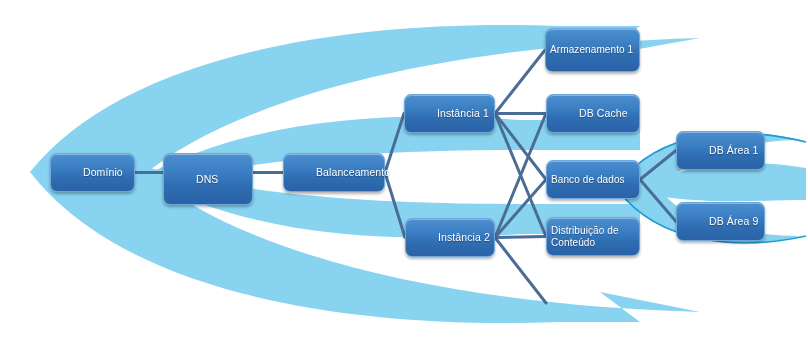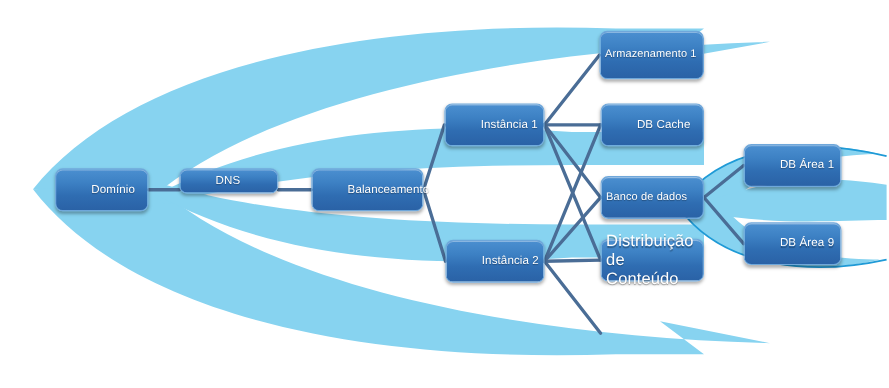--- a/index.html
+++ b/index.html
@@ -34,21 +34,21 @@
     text-align:left;
     line-height:1.15;
     letter-spacing:0.1px;
     text-shadow:0 1px 1px rgba(0,0,0,0.35);
     padding:0 4px;
     user-select:none;
   }
   .node .lbl{display:block;width:100%;}
   .n-sm{font-size:10.5px;padding-left:32px;}
   .n-xs{font-size:10px;}
-  .n-tiny{font-size:15px;}
+  .n-tiny{font-size:10px;}
 </style>
 </head>
 <body>
 
 <div id="canvas">
 
   <svg id="bg-layer" viewBox="0 0 808 353" xmlns="http://www.w3.org/2000/svg">
     <g>
 
       <path d="M 30 172 C 120 60, 330 18, 560 26 L 640 26 L 600 56 L 700 38
@@ -84,21 +84,21 @@
       <line x1="495" y1="237.5" x2="546" y2="179.5" stroke="#4a6d96" stroke-width="3" stroke-linecap="round"></line>
       <line x1="495" y1="237.5" x2="546" y2="113.5" stroke="#4a6d96" stroke-width="3" stroke-linecap="round"></line>
       <line x1="640" y1="179.5" x2="676" y2="150.5" stroke="#4a6d96" stroke-width="3" stroke-linecap="round"></line>
       <line x1="640" y1="179.5" x2="676" y2="221.5" stroke="#4a6d96" stroke-width="3" stroke-linecap="round"></line>
     </svg>
 
   <div id="node-layer">
       <div class="node n-sm" style="left: 50px; top: 153px; width: 85px; height: 39px;">
         <span class="lbl">Domínio</span>
       </div>
-      <div class="node n-sm" style="left: 163px; top: 153px; width: 90px; height: 23px;">
+      <div class="node n-sm" style="left: 163px; top: 153px; width: 90px; height: 52px;">
         <span class="lbl">DNS</span>
       </div>
       <div class="node n-sm" style="left: 283px; top: 153px; width: 102px; height: 39px;">
         <span class="lbl">Balanceamento</span>
       </div>
       <div class="node n-sm" style="left: 404px; top: 94px; width: 91px; height: 39px;">
         <span class="lbl">Instância 1</span>
       </div>
       <div class="node n-sm" style="left: 405px; top: 218px; width: 90px; height: 39px;">
         <span class="lbl">Instância 2</span>

